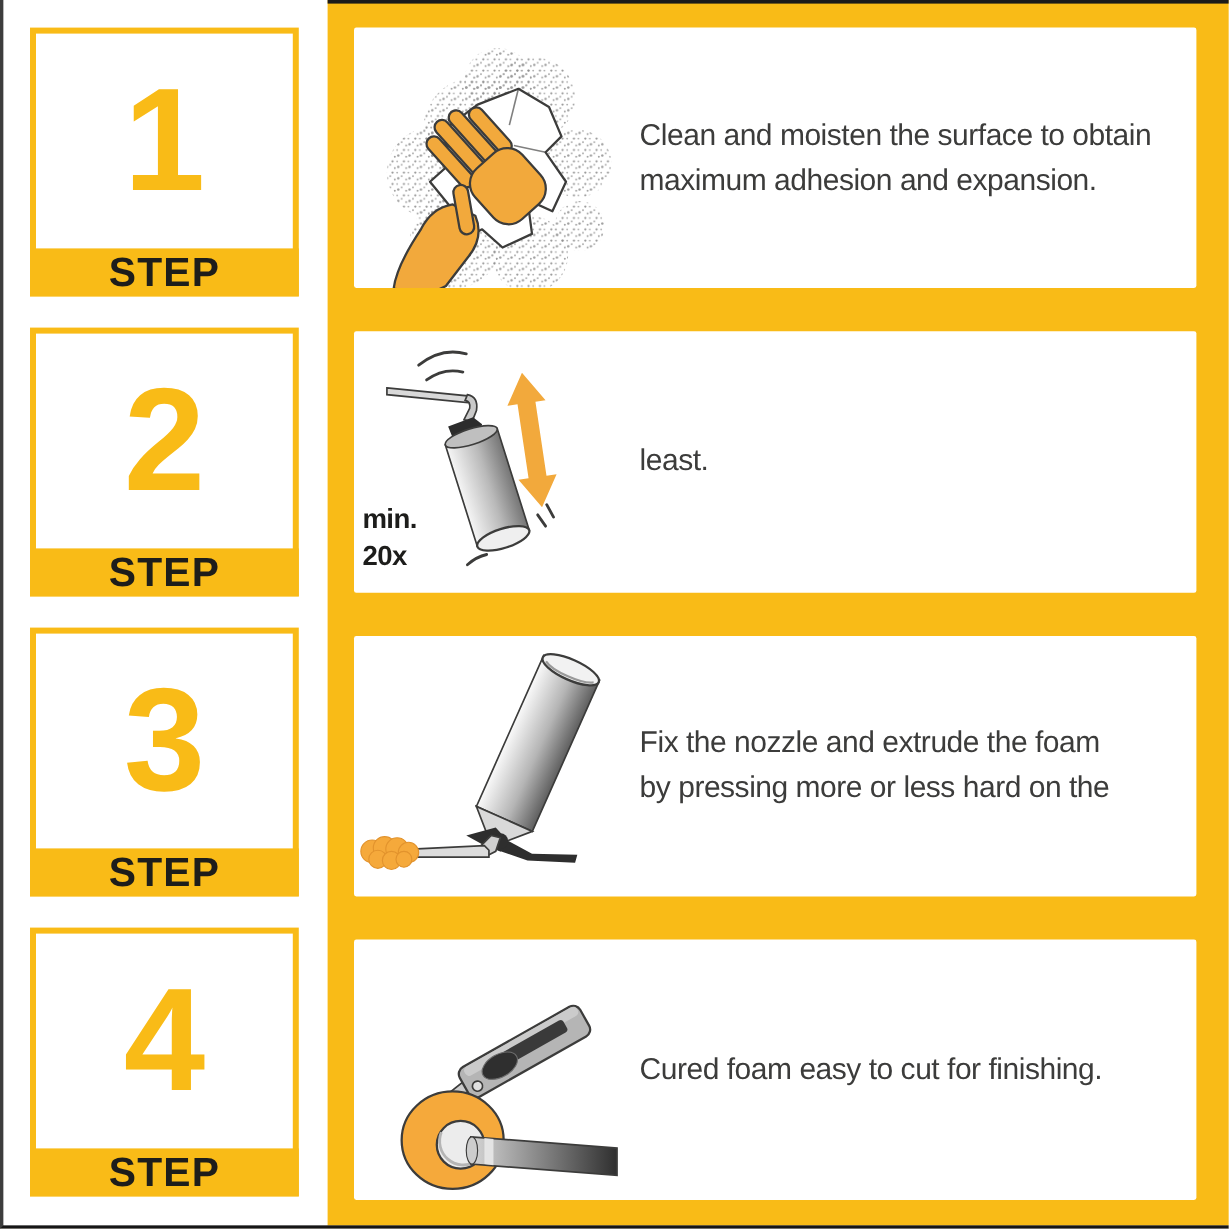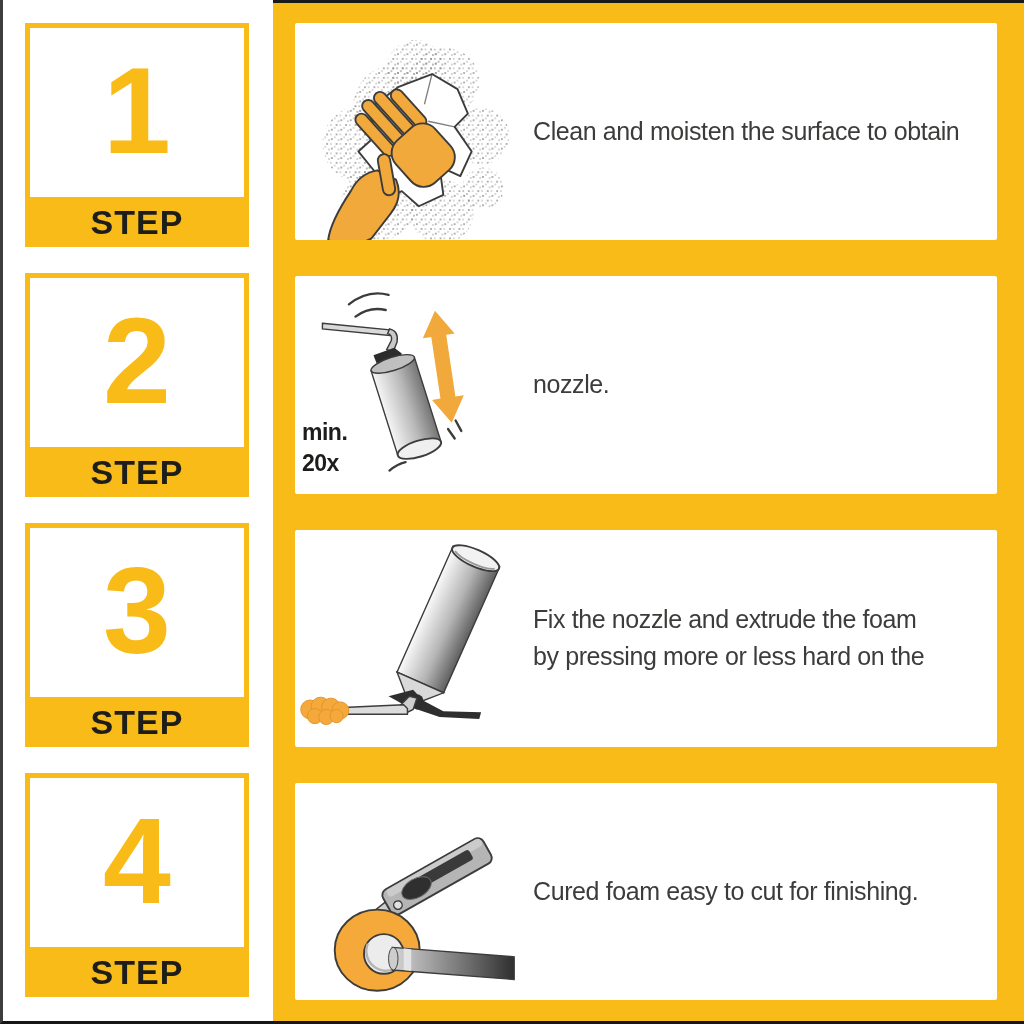--- a/index.html
+++ b/index.html
@@ -39,21 +39,21 @@
   }
   .step-num{
     flex:1;
     display:flex;align-items:center;justify-content:center;
     color:var(--yellow);
     font-weight:bold;
     font-size:122px;line-height:1;
     padding-bottom:4px;
   }
   .step-band{
-    height:50px;
+    height:40px;
     margin:0 -5px -5px -5px;
     background:var(--yellow);
     display:flex;align-items:center;justify-content:center;
     color:var(--step-ink);
     font-weight:bold;
     font-size:34px;
     letter-spacing:1px;
   }
   
   .right-col{
@@ -164,20 +164,21 @@
             <rect x="-15" y="-68" width="13" height="62" rx="6.5"></rect>
             <rect x="0" y="-66" width="13" height="60" rx="6.5"></rect>
             <rect x="15" y="-56" width="13" height="50" rx="6.5"></rect>
             <rect x="-46" y="-16" width="13" height="44" rx="6.5" transform="rotate(32 -40 0)"></rect>
             <rect x="-28" y="-14" width="56" height="60" rx="18"></rect>
           </g>
         </svg>
       </div>
       <div class="panel-text">
         <div>Clean and moisten the surface to obtain</div>
+        <div>maximum adhesion and expansion.</div>
       </div>
     </div>
 
     <div class="panel">
       <div class="illu">
         <svg viewBox="0 0 240 230" preserveAspectRatio="xMidYMid meet">
           <defs>
             <linearGradient id="canGrad2" x1="0" y1="0" x2="1" y2="0">
               <stop offset="0" stop-color="#f6f6f6"></stop>
               <stop offset="0.55" stop-color="#b9b9b9"></stop>
@@ -200,21 +201,21 @@
             <ellipse cx="0" cy="92" rx="24" ry="8.5" fill="#efefef" stroke="#3c3c3b" stroke-width="2"></ellipse>
           </g>
           <polygon transform="translate(150,96) rotate(-8.5)" points="0,-60 17,-33 8,-33 8,33 17,33 0,60 -17,33 -8,33 -8,-33 -17,-33" fill="#F2A93C"></polygon>
         </svg>
       </div>
       <div class="annotation">
         <div>min.</div>
         <div>20x</div>
       </div>
       <div class="panel-text">
-        <div>nozzle.</div>
+        <div>least.</div>
       </div>
     </div>
 
     <div class="panel">
       <div class="illu">
         <svg viewBox="0 0 240 230" preserveAspectRatio="xMidYMid meet">
           <defs>
             <linearGradient id="canGrad3" x1="0" y1="0" x2="1" y2="0">
               <stop offset="0" stop-color="#fafafa"></stop>
               <stop offset="0.55" stop-color="#b5b5b5"></stop>

